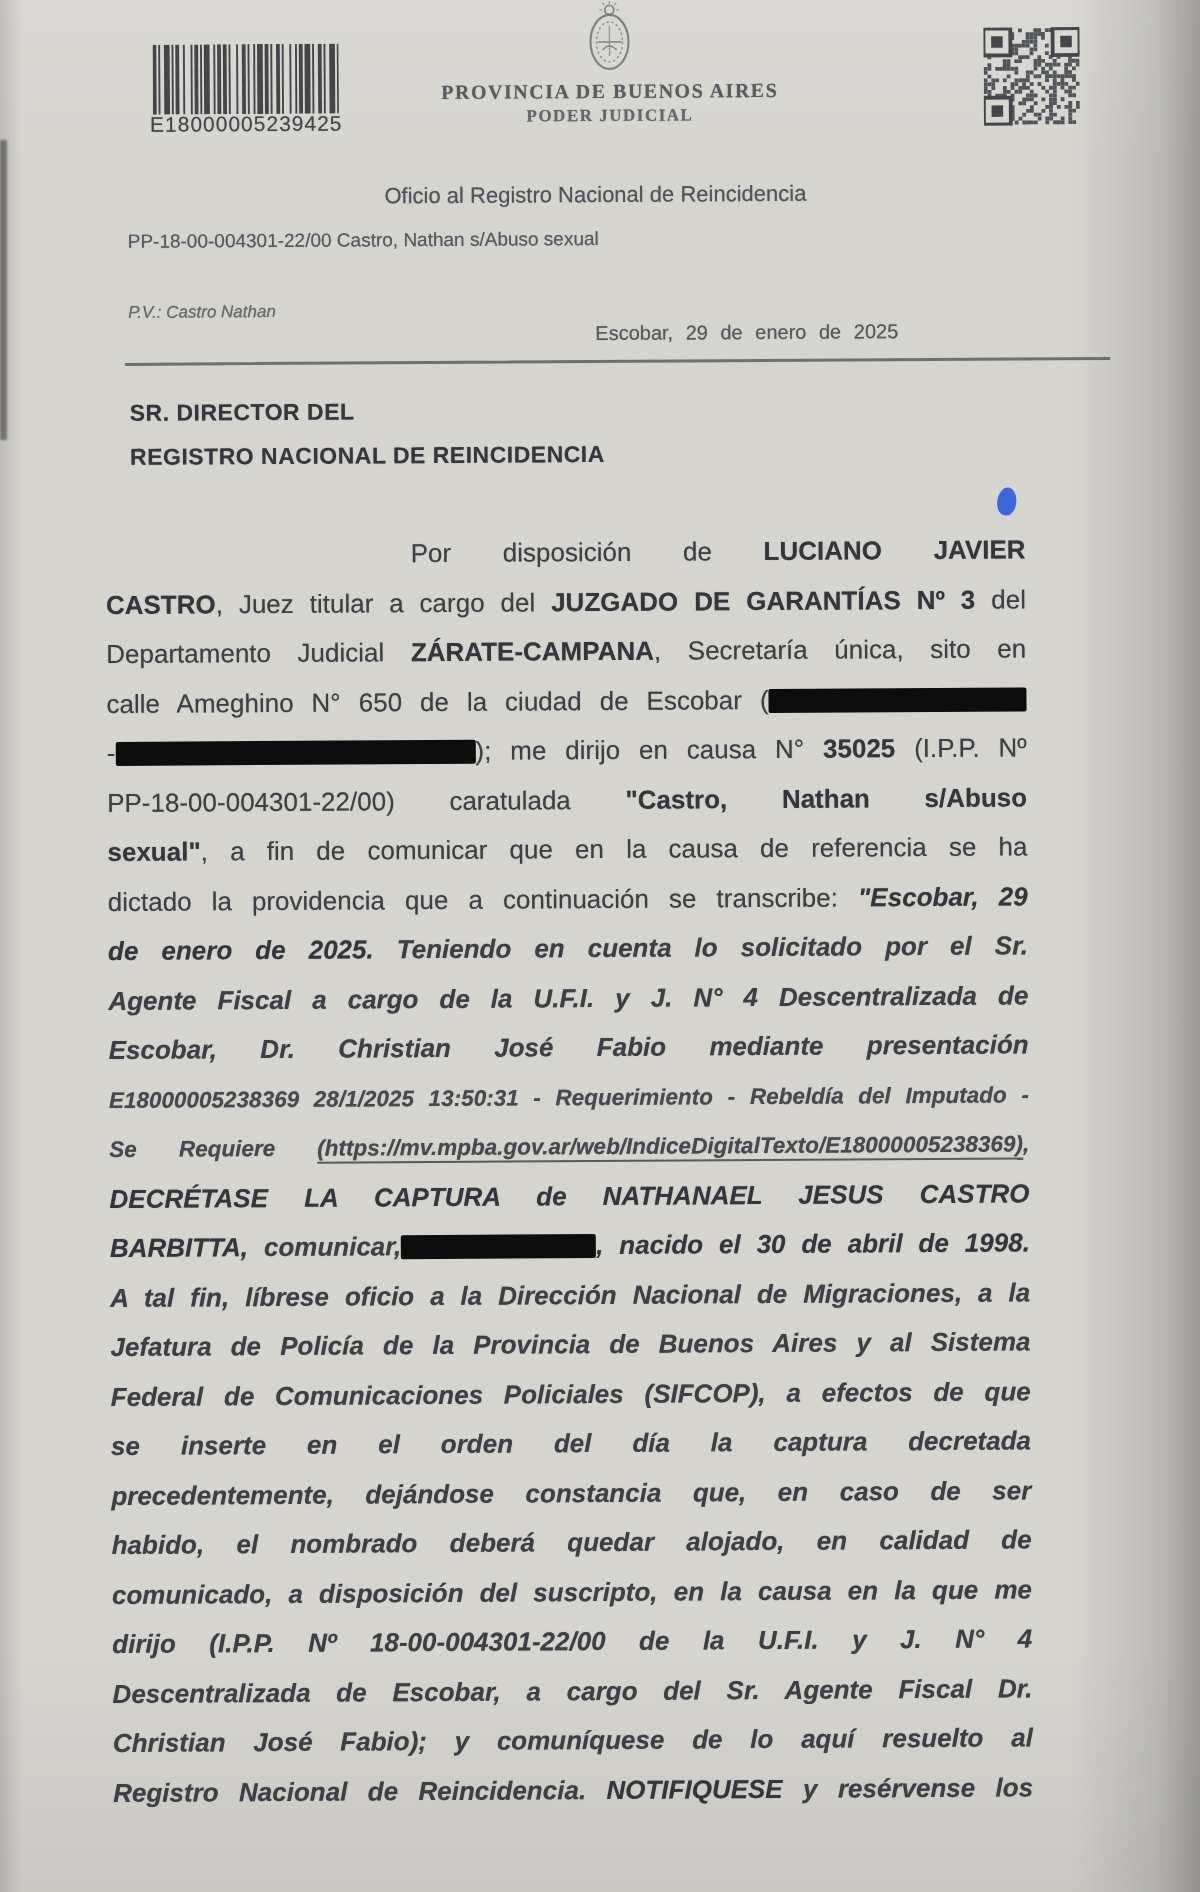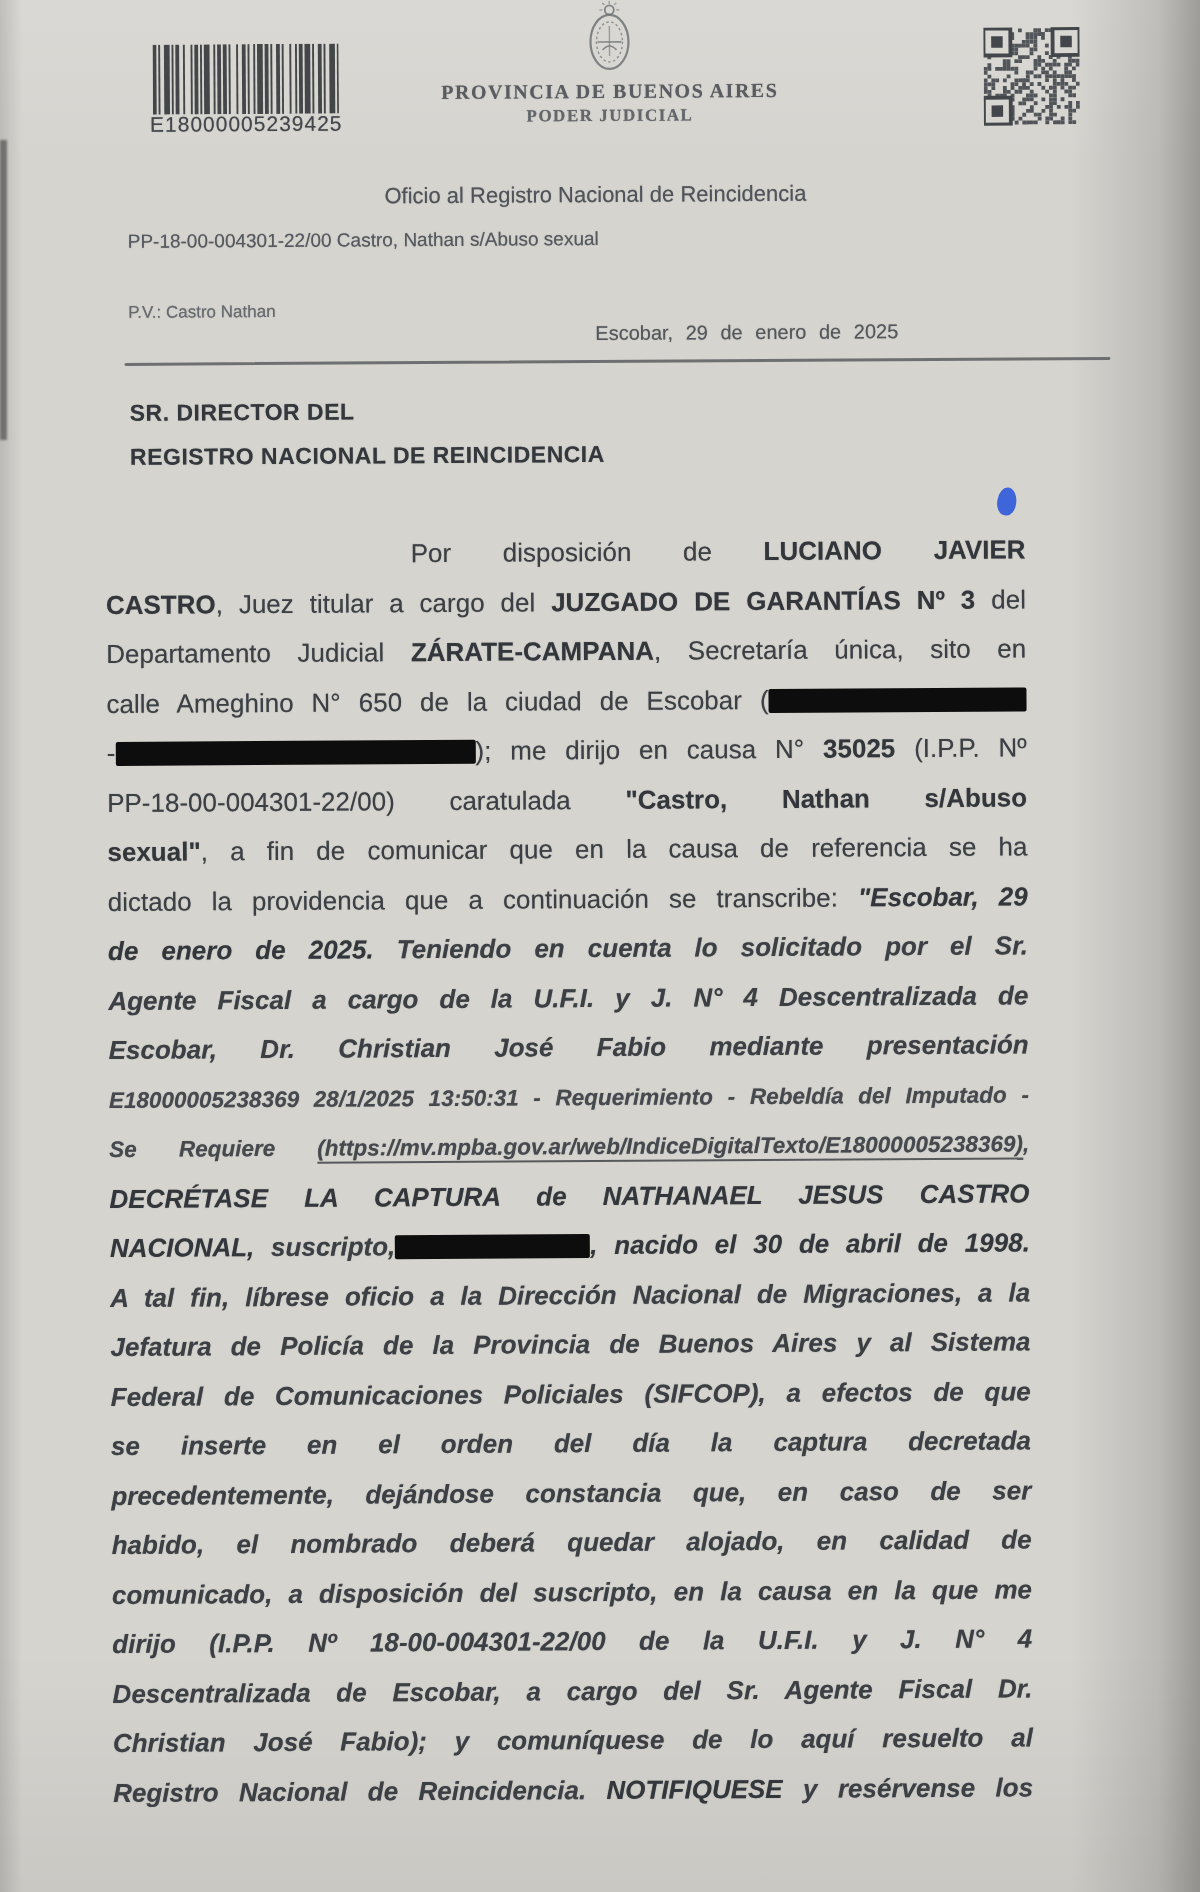--- a/index.html
+++ b/index.html
@@ -18,21 +18,21 @@
   .barcode{position:absolute;left:158px;top:42px;width:186px;height:70px;}
   .barcode-label{position:absolute;left:155px;top:110px;font-size:21px;letter-spacing:1px;color:#43474c;}
   .emblem{position:absolute;left:583px;top:0px;width:64px;height:78px;}
   .org1{position:absolute;left:415px;top:80px;width:400px;text-align:center;
         font-family:"Liberation Serif",serif;font-weight:700;font-size:20px;letter-spacing:1.5px;color:#595d61;}
   .org2{position:absolute;left:415px;top:106px;width:400px;text-align:center;
         font-family:"Liberation Serif",serif;font-weight:600;font-size:17px;letter-spacing:1.5px;color:#63676b;}
   .qr{position:absolute;left:989px;top:30px;width:96px;height:98px;}
   .doc-title{position:absolute;left:300px;top:182px;width:600px;text-align:center;font-size:22px;color:#50545a;}
   .case-caption{position:absolute;left:132px;top:228px;font-size:19px;color:#55595f;}
-  .pv-note{position:absolute;left:132px;top:300px;font-size:17px;color:#666a6f;}
+  .pv-note{position:absolute;left:132px;top:300px;font-size:17px;color:#666a6f;font-style:italic;}
   .place-date{position:absolute;right:298px;top:322px;font-size:20px;word-spacing:7px;color:#54585d;}
   .rule{position:absolute;left:128px;top:360px;width:986px;height:3px;background:#4b4e52;opacity:.75;border-radius:2px;}
   .addr1{position:absolute;left:133px;top:397px;font-size:23px;font-weight:700;color:#34383d;letter-spacing:.5px;}
   .addr2{position:absolute;left:133px;top:441px;font-size:23px;font-weight:700;color:#34383d;letter-spacing:.5px;}
   
   .body-text{position:absolute;left:108px;top:528px;width:920px;}
   .line{
     line-height:49.5px;font-size:26px;word-spacing:2px;
     text-align:justify;text-align-last:justify;
     white-space:normal;color:#3c4045;
@@ -353,21 +353,21 @@
         <div class="line"><span class="s-n">-</span><span class="redact" style="width: 360px;"></span><span class="s-n">); me dirijo en causa N° </span><span class="s-b">35025</span><span class="s-n"> (I.P.P. Nº</span></div>
         <div class="line"><span class="s-n">PP-18-00-004301-22/00) caratulada </span><span class="s-b">"Castro, Nathan s/Abuso</span></div>
         <div class="line"><span class="s-b">sexual"</span><span class="s-n">, a fin de comunicar que en la causa de referencia se ha</span></div>
         <div class="line"><span class="s-n">dictado la providencia que a continuación se transcribe: </span><span class="s-bi">"Escobar, 29</span></div>
         <div class="line"><span class="s-bi">de enero de 2025.</span><span class="s-i"> Teniendo en cuenta lo solicitado por el Sr.</span></div>
         <div class="line"><span class="s-i">Agente Fiscal a cargo de la U.F.I. y J. N° 4 Descentralizada de</span></div>
         <div class="line"><span class="s-i">Escobar, Dr. Christian José Fabio mediante presentación</span></div>
         <div class="line small"><span class="s-i">E18000005238369 28/1/2025 13:50:31 - Requerimiento - Rebeldía del Imputado -</span></div>
         <div class="line small"><span class="s-i">Se Requiere </span><span class="s-u">(https://mv.mpba.gov.ar/web/IndiceDigitalTexto/E18000005238369)</span><span class="s-i">,</span></div>
         <div class="line"><span class="s-bi">DECRÉTASE LA CAPTURA de NATHANAEL JESUS CASTRO</span></div>
-        <div class="line"><span class="s-bi">NACIONAL,</span><span class="s-i"> suscripto,</span><span class="redact" style="width: 195px;"></span><span class="s-bi">, nacido el 30 de abril de 1998.</span></div>
+        <div class="line"><span class="s-bi">BARBITTA,</span><span class="s-i"> comunicar,</span><span class="redact" style="width: 195px;"></span><span class="s-bi">, nacido el 30 de abril de 1998.</span></div>
         <div class="line"><span class="s-i">A tal fin, líbrese oficio a la Dirección Nacional de Migraciones, a la</span></div>
         <div class="line"><span class="s-i">Jefatura de Policía de la Provincia de Buenos Aires y al Sistema</span></div>
         <div class="line"><span class="s-i">Federal de Comunicaciones Policiales (SIFCOP), a efectos de que</span></div>
         <div class="line"><span class="s-i">se inserte en el orden del día la captura decretada</span></div>
         <div class="line"><span class="s-i">precedentemente, dejándose constancia que, en caso de ser</span></div>
         <div class="line"><span class="s-i">habido, el nombrado deberá quedar alojado, en calidad de</span></div>
         <div class="line"><span class="s-i">comunicado, a disposición del suscripto, en la causa en la que me</span></div>
         <div class="line"><span class="s-i">dirijo (I.P.P. Nº 18-00-004301-22/00 de la U.F.I. y J. N° 4</span></div>
         <div class="line"><span class="s-i">Descentralizada de Escobar, a cargo del Sr. Agente Fiscal Dr.</span></div>
         <div class="line"><span class="s-i">Christian José Fabio); y comuníquese de lo aquí resuelto al</span></div>

